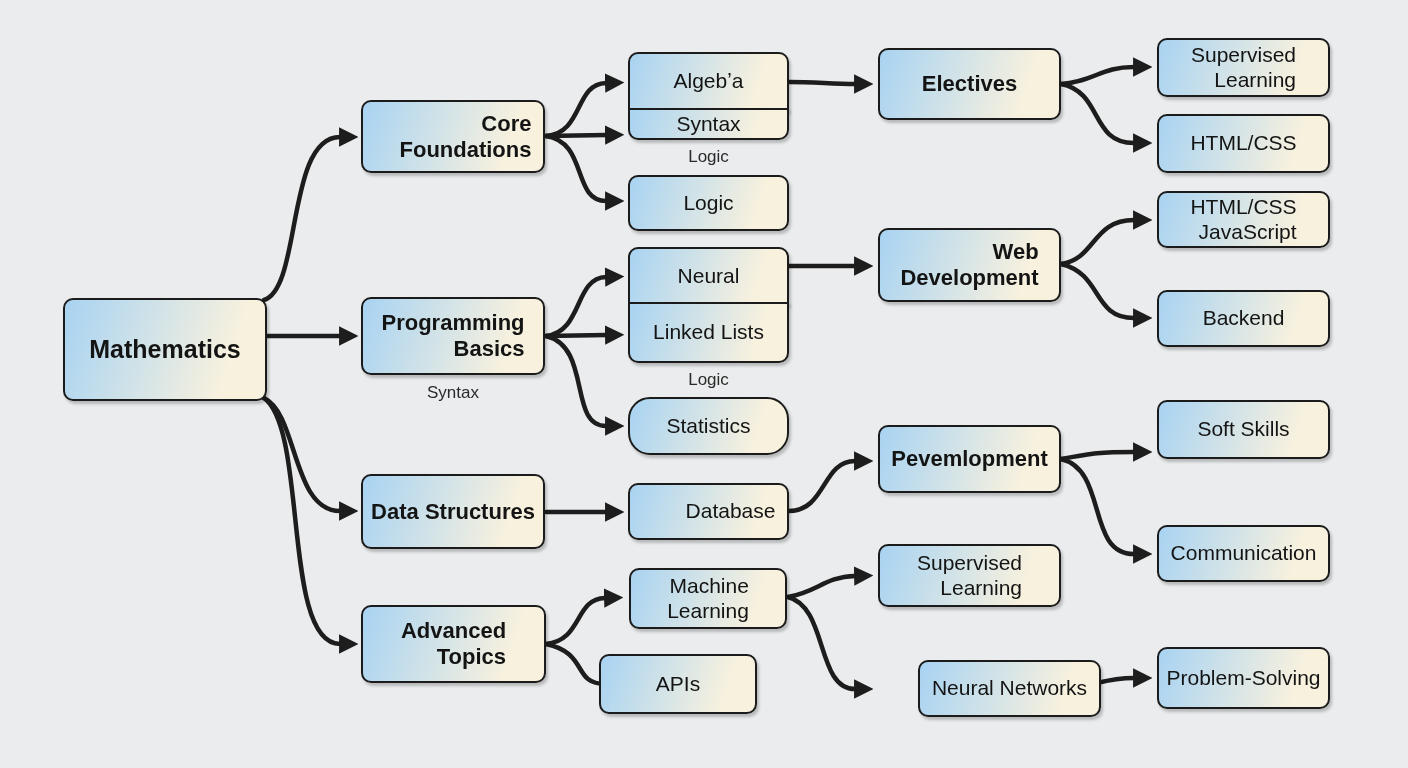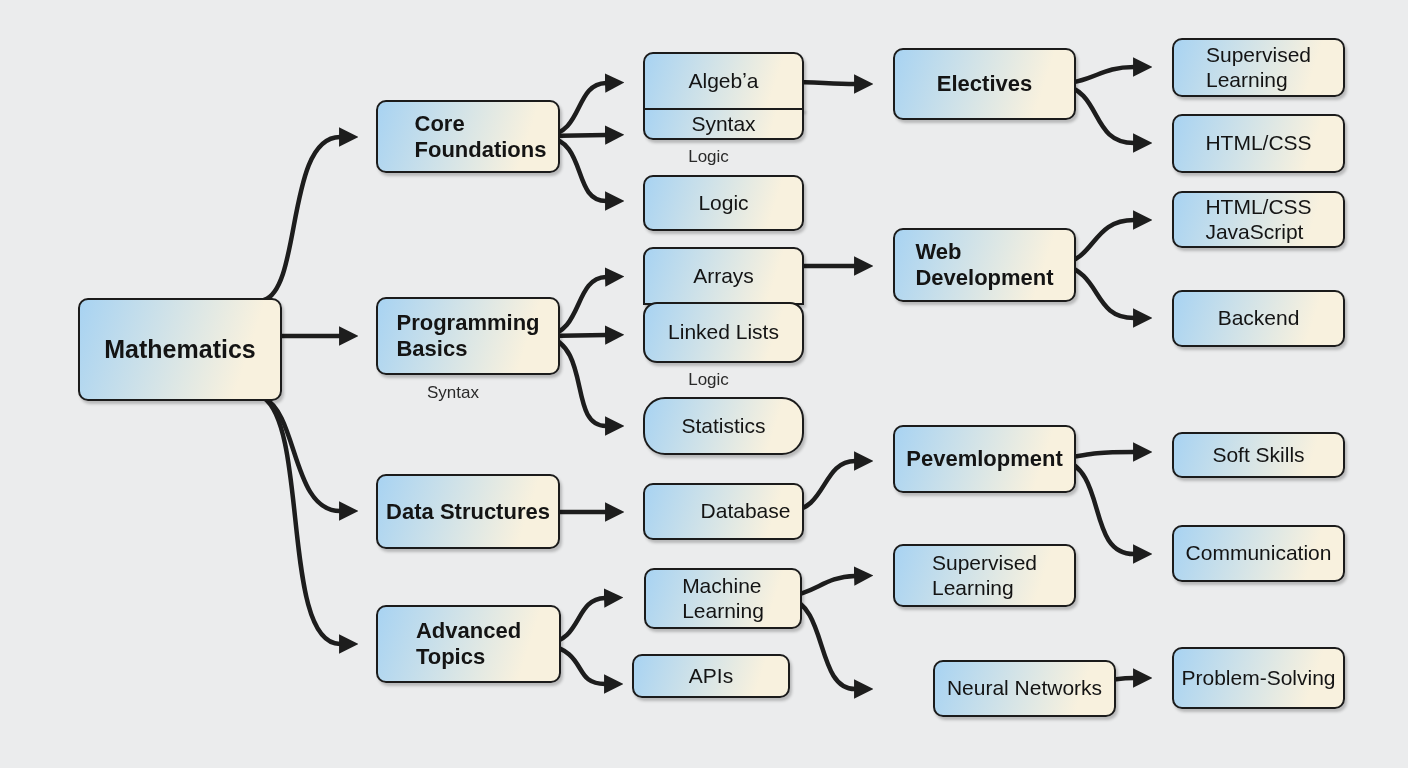--- a/index.html
+++ b/index.html
@@ -13,24 +13,23 @@
   }
   .edges{position:absolute;left:0;top:0;}
   .edge{fill:none;stroke:var(--edge,#1d1d1d);stroke-width:4.5;stroke-linecap:round;}
   #arrowhead path{fill:var(--edge,#1d1d1d);}
   .node{
     position:absolute;box-sizing:border-box;
     border:2.5px solid var(--border,#1b1b1b);
     border-radius:10px;
     background:linear-gradient(108deg,var(--blue,#a8d3f2) 0%,var(--cream,#f8f1de) 80%);
     display:flex;align-items:center;justify-content:center;
-    text-align:left;white-space:pre-line;
+    text-align:right;white-space:pre-line;
     font-size:21px;line-height:1.18;color:var(--text,#141414);
     box-shadow:2px 3px 3px rgba(0,0,0,0.22);
-    margin-left:15px;
   }
   .node.bold{font-weight:bold;font-size:22px;}
   .node.root{font-size:25px;}
   .node.stack-top{border-radius:10px 10px 0 0;}
   .node.stack-bottom{border-radius:0 0 10px 10px;}
   .float-label{
     position:absolute;display:flex;align-items:center;justify-content:center;
     font-size:17px;color:#2a2a2a;text-align:center;
   }
 </style>
@@ -77,40 +76,40 @@
       <div class="node bold" style="left: 361px; top: 100px; width: 184px; height: 73px; padding-left: 25px;">Core
 Foundations</div>
       <div class="node bold" style="left: 361px; top: 297px; width: 184px; height: 78px;">Programming
 Basics</div>
       <div class="node bold" style="left: 361px; top: 474px; width: 184px; height: 75px;">Data Structures</div>
       <div class="node bold" style="left: 361px; top: 605px; width: 185px; height: 78px;">Advanced
 Topics</div>
       <div class="node stack-top" style="left: 628px; top: 52px; width: 161px; height: 59px;">Algebʼa</div>
       <div class="node stack-bottom" style="left: 628px; top: 108px; width: 161px; height: 32px;">Syntax</div>
       <div class="node" style="left: 628px; top: 175px; width: 161px; height: 56px;">Logic</div>
-      <div class="node stack-top" style="left: 628px; top: 247px; width: 161px; height: 58px;">Arrays</div>
-      <div class="node stack-bottom" style="left: 628px; top: 302px; width: 161px; height: 61px; border-radius: 14px;">Linked Lists</div>
+      <div class="node stack-top" style="left: 628px; top: 247px; width: 161px; height: 58px;">Neural</div>
+      <div class="node stack-bottom" style="left: 628px; top: 302px; width: 161px; height: 61px;">Linked Lists</div>
       <div class="node" style="left: 628px; top: 397px; width: 161px; height: 58px; border-radius: 22px;">Statistics</div>
       <div class="node" style="left: 628px; top: 483px; width: 161px; height: 57px; padding-left: 44px;">Database</div>
       <div class="node" style="left: 629px; top: 568px; width: 158px; height: 61px;">Machine
 Learning</div>
-      <div class="node" style="left: 617px; top: 654px; width: 158px; height: 44px;">APIs</div>
+      <div class="node" style="left: 599px; top: 654px; width: 158px; height: 60px;">APIs</div>
       <div class="node bold" style="left: 878px; top: 48px; width: 183px; height: 72px;">Electives</div>
       <div class="node bold" style="left: 878px; top: 228px; width: 183px; height: 74px;">Web
 Development</div>
       <div class="node bold" style="left: 878px; top: 425px; width: 183px; height: 68px;">Pevemlopment</div>
       <div class="node" style="left: 878px; top: 544px; width: 183px; height: 63px;">Supervised
 Learning</div>
       <div class="node" style="left: 918px; top: 660px; width: 183px; height: 57px;">Neural Networks</div>
       <div class="node" style="left: 1157px; top: 38px; width: 173px; height: 59px;">Supervised
 Learning</div>
       <div class="node" style="left: 1157px; top: 114px; width: 173px; height: 59px;">HTML/CSS</div>
       <div class="node" style="left: 1157px; top: 191px; width: 173px; height: 57px;">HTML/CSS
 JavaScript</div>
       <div class="node" style="left: 1157px; top: 290px; width: 173px; height: 57px;">Backend</div>
-      <div class="node" style="left: 1157px; top: 432px; width: 173px; height: 46px;">Soft Skills</div>
+      <div class="node" style="left: 1157px; top: 400px; width: 173px; height: 59px;">Soft Skills</div>
       <div class="node" style="left: 1157px; top: 525px; width: 173px; height: 57px;">Communication</div>
       <div class="node" style="left: 1157px; top: 647px; width: 173px; height: 62px;">Problem-Solving</div>
       <div class="float-label" style="left: 628px; top: 146px; width: 161px; height: 22px;">Logic</div>
       <div class="float-label" style="left: 361px; top: 382px; width: 184px; height: 22px;">Syntax</div>
       <div class="float-label" style="left: 628px; top: 369px; width: 161px; height: 22px;">Logic</div>
     </div>
 </div>
 
 </body></html>

